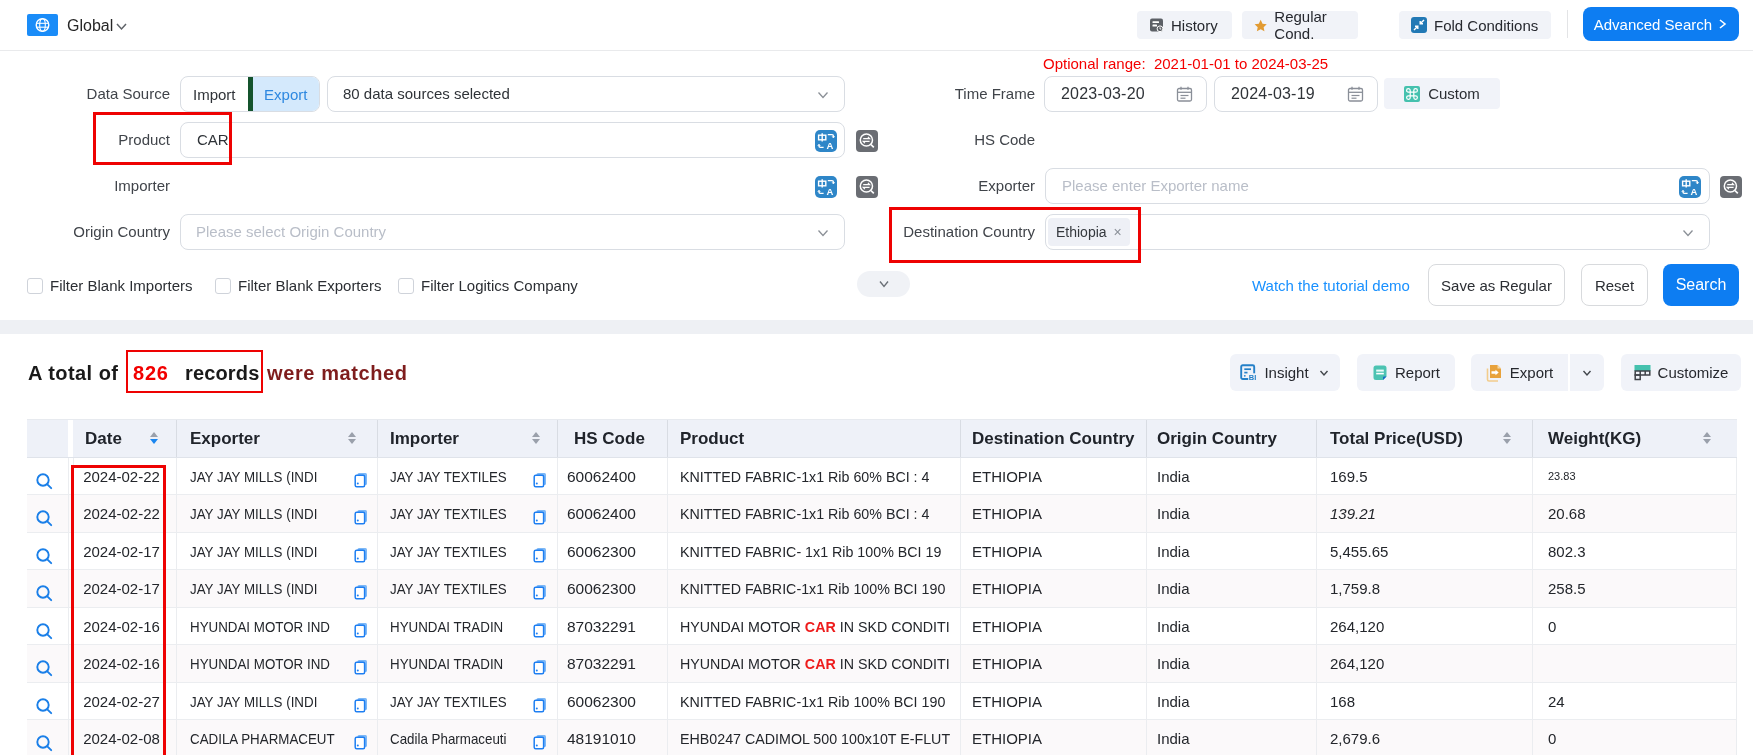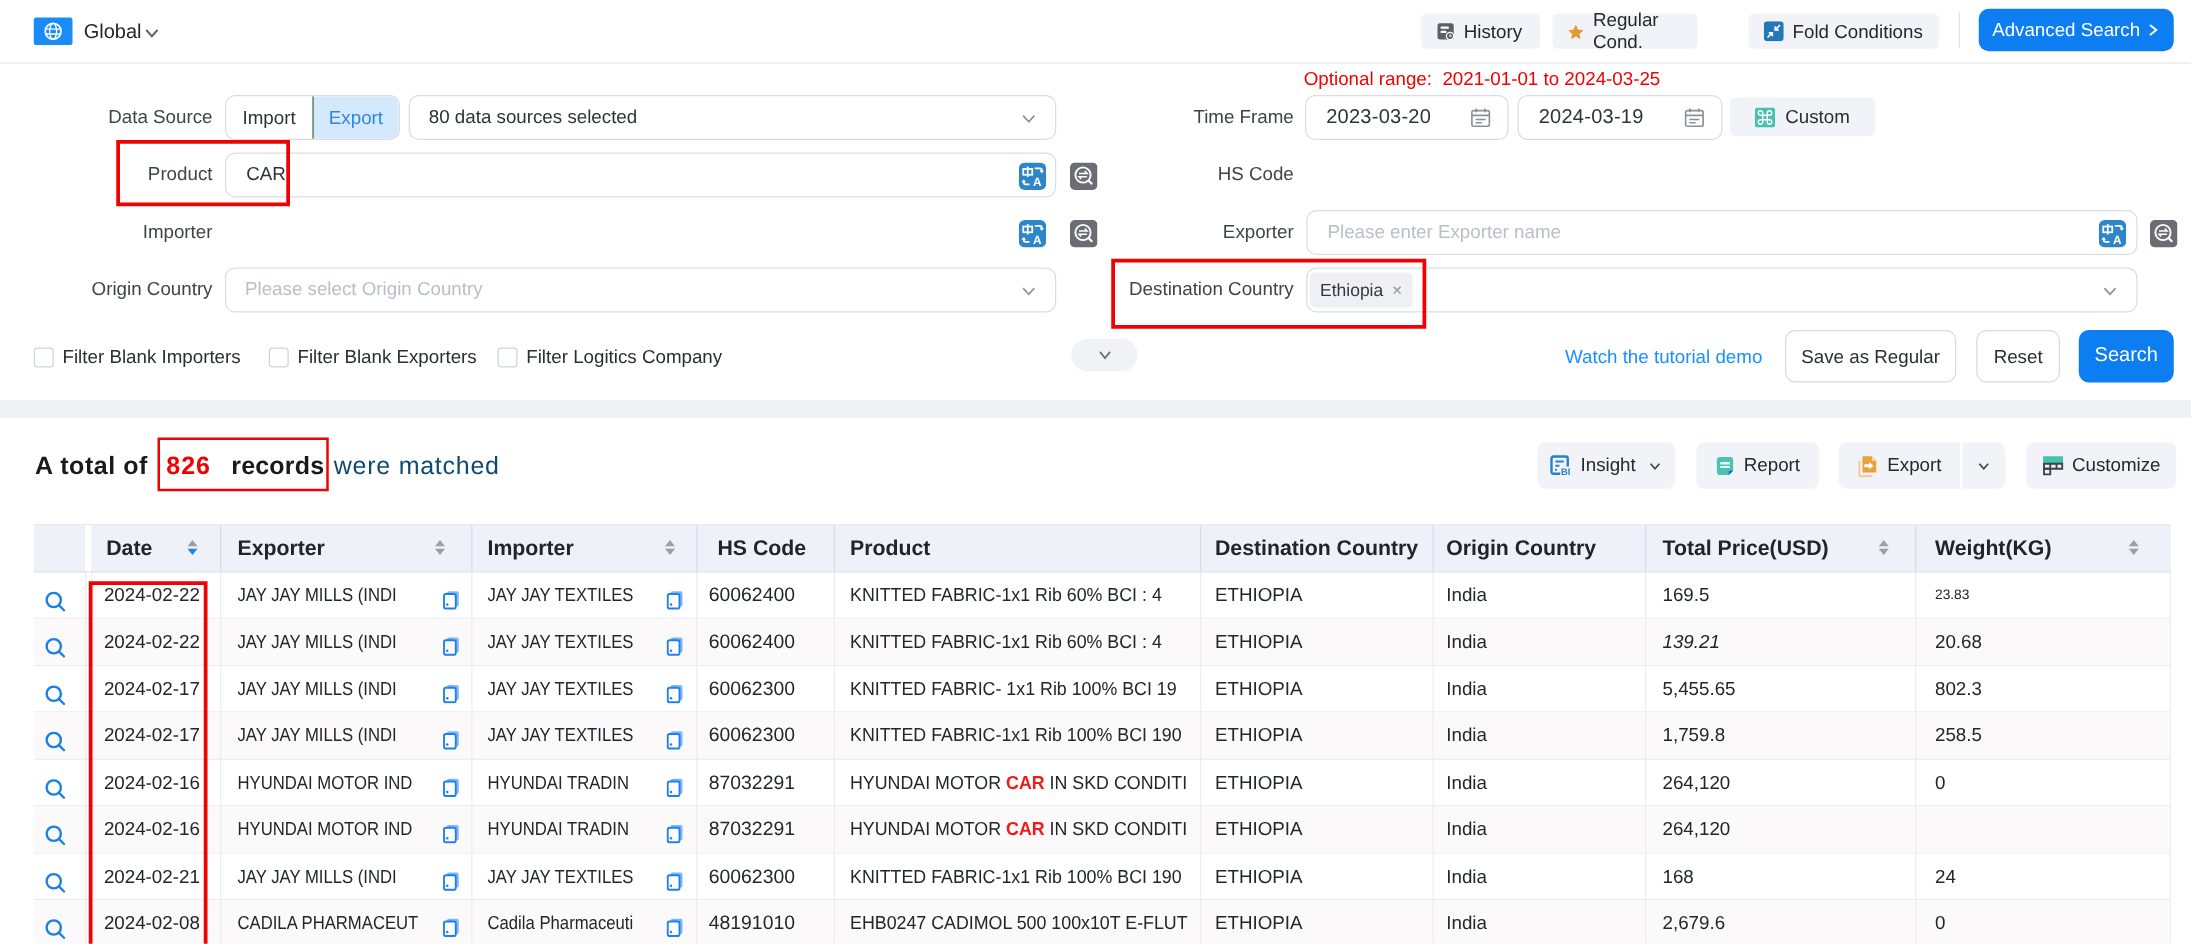--- a/index.html
+++ b/index.html
@@ -74,21 +74,21 @@
   <div class="flabel" style="left:0;top:76px;">Data Source</div>
   <div class="flabel" style="left:0;top:122px;">Product</div>
   <div class="flabel" style="left:0;top:168px;">Importer</div>
   <div class="flabel" style="left:0;top:214px;">Origin Country</div>
   <div class="flabel" style="left:865px;top:76px;">Time Frame</div>
   <div class="flabel" style="left:865px;top:122px;">HS Code</div>
   <div class="flabel" style="left:865px;top:168px;">Exporter</div>
   <div class="flabel" style="left:865px;top:214px;">Destination Country</div>
 
   <div class="abs" style="left:180px;top:76px;width:140px;height:36px;border:1px solid #d9dde3;border-radius:8px;box-sizing:border-box;display:flex;overflow:hidden;">
-    <div style="flex:1;display:flex;align-items:center;justify-content:center;font-size:15px;color:#2f3338;border-right:1px solid #14532d;">Import</div>
+    <div style="flex:1;display:flex;align-items:center;justify-content:center;font-size:15px;color:#2f3338;border-right:5px solid #14532d;">Import</div>
     <div style="flex:1;display:flex;align-items:center;justify-content:center;font-size:15px;color:#2d88e0;background:#d4e9fc;">Export</div>
   </div>
 
   <div class="finput" style="left:327px;top:76px;width:518px;padding-left:15px;">80 data sources selected
     <svg class="chev" style="right:14px;top:11px;" viewBox="0 0 14 14">
         <polyline points="2.5,4.5 7,9.5 11.5,4.5" fill="none" stroke="#8b9097" stroke-width="1.3"></polyline>
       </svg>
   </div>
 
   <div class="abs" style="left:1043px;top:55px;font-size:15px;color:#f40000;">Optional range:&nbsp;&nbsp;2021-01-01 to 2024-03-25</div>
@@ -205,21 +205,21 @@
   <div class="abs" style="left:1252px;top:277px;font-size:15px;color:#1890ff;">Watch the tutorial demo</div>
   <div class="abs" style="left:1428px;top:264px;width:137px;height:42px;border:1px solid #d8dadd;border-radius:8px;box-sizing:border-box;display:flex;align-items:center;justify-content:center;font-size:15px;color:#2b2e33;">Save as Regular</div>
   <div class="abs" style="left:1581px;top:264px;width:67px;height:42px;border:1px solid #d8dadd;border-radius:8px;box-sizing:border-box;display:flex;align-items:center;justify-content:center;font-size:15px;color:#2b2e33;">Reset</div>
   <div class="abs" style="left:1663px;top:264px;width:76px;height:42px;background:#0d7df2;border-radius:8px;display:flex;align-items:center;justify-content:center;font-size:16px;color:#fff;">Search</div>
 
   <div class="abs" style="left:0;top:320px;width:1753px;height:14px;background:#eef0f4;"></div>
 
   <div class="abs" style="left:28px;top:362px;font-size:20px;font-weight:bold;color:#1a1a1a;letter-spacing:0.45px;">A total of</div>
   <div class="abs" style="left:133px;top:362px;font-size:20px;font-weight:bold;color:#f20000;letter-spacing:0.8px;">826</div>
   <div class="abs" style="left:185px;top:362px;font-size:20px;font-weight:bold;color:#1a1a1a;letter-spacing:0.15px;">records</div>
-  <div class="abs" style="left:267px;top:362px;font-size:20px;font-weight:normal;color:#0c4a6e;letter-spacing:0.6px;">were matched</div>
+  <div class="abs" style="left:267px;top:362px;font-size:20px;font-weight:bold;color:#7f1d1d;letter-spacing:0.6px;">were matched</div>
 
   <div class="rbtn" style="left:1230px;width:110px;">
     <svg width="17" height="17" viewBox="0 0 17 17" style="margin-right:7px;">
         <rect x="1.2" y="1.2" width="13" height="13.8" rx="1.5" fill="none" stroke="#2580c8" stroke-width="1.9"></rect>
         <line x1="4.3" y1="5.2" x2="11" y2="5.2" stroke="#2580c8" stroke-width="1.7"></line>
         <line x1="4.3" y1="8.6" x2="7.5" y2="8.6" stroke="#2580c8" stroke-width="1.7"></line>
         <circle cx="4.8" cy="11.8" r="0.9" fill="#2580c8"></circle>
         <rect x="8.2" y="9.3" width="8.5" height="7.5" fill="#f1f3f9"></rect>
         <text x="8.8" y="16" font-size="7.5" font-weight="bold" fill="#2580c8" font-family="Liberation Sans">BI</text>
       </svg>
@@ -433,21 +433,21 @@
     <div class="cell" style="left:653px;top:226.25px;line-height:37.45px;font-size:15px;transform:scaleX(0.95);transform-origin:left center;">HYUNDAI MOTOR <b style="color:#ee1c1c;">CAR</b> IN SKD CONDITI</div>
     <div class="cell" style="left:945px;top:226.25px;line-height:37.45px;font-size:15px;">ETHIOPIA</div>
     <div class="cell" style="left:1130px;top:226.25px;line-height:37.45px;font-size:15px;">India</div>
     <div class="cell" style="left:1303px;top:226.25px;line-height:37.45px;font-size:15px;">264,120</div>
     <div class="cell" style="left:1521px;top:226.25px;line-height:37.45px;font-size:15px;"></div>
     <div class="abs" style="left:0;top:263.7px;width:1710px;height:37.45px;background:#fff;border-bottom:1px solid #ebedf0;box-sizing:border-box;"></div>
     <div class="abs" style="left:8px;top:277.7px;"><svg width="19" height="19" viewBox="0 0 19 19">
           <circle cx="8" cy="8" r="5.7" fill="none" stroke="#1a7fe8" stroke-width="1.9"></circle>
           <line x1="12.3" y1="12.3" x2="16.2" y2="16.2" stroke="#1a7fe8" stroke-width="1.9" stroke-linecap="round"></line>
         </svg></div>
-    <div class="cell" style="left:43px;top:263.7px;width:103px;text-align:center;line-height:37.45px;font-size:15px;">2024-02-21</div>
+    <div class="cell" style="left:43px;top:263.7px;width:103px;text-align:center;line-height:37.45px;font-size:15px;">2024-02-27</div>
     <div class="cell" style="left:163px;top:263.7px;line-height:37.45px;font-size:15px;transform:scaleX(0.89);transform-origin:left center;">JAY JAY MILLS (INDI</div>
     <div class="abs" style="left:327px;top:277.7px;"><svg width="14" height="16" viewBox="0 0 14 16">
           <rect x="3.5" y="1" width="9.5" height="12" rx="1.5" fill="#7db8f7"></rect>
           <rect x="1.2" y="3.2" width="9.4" height="11.6" rx="1.5" fill="#fff" stroke="#1e7ff2" stroke-width="1.5"></rect>
           <circle cx="3.8" cy="11.6" r="1" fill="#1e7ff2"></circle>
         </svg></div>
     <div class="cell" style="left:363px;top:263.7px;line-height:37.45px;font-size:15px;transform:scaleX(0.89);transform-origin:left center;">JAY JAY TEXTILES</div>
     <div class="abs" style="left:506px;top:277.7px;"><svg width="14" height="16" viewBox="0 0 14 16">
           <rect x="3.5" y="1" width="9.5" height="12" rx="1.5" fill="#7db8f7"></rect>
           <rect x="1.2" y="3.2" width="9.4" height="11.6" rx="1.5" fill="#fff" stroke="#1e7ff2" stroke-width="1.5"></rect>

